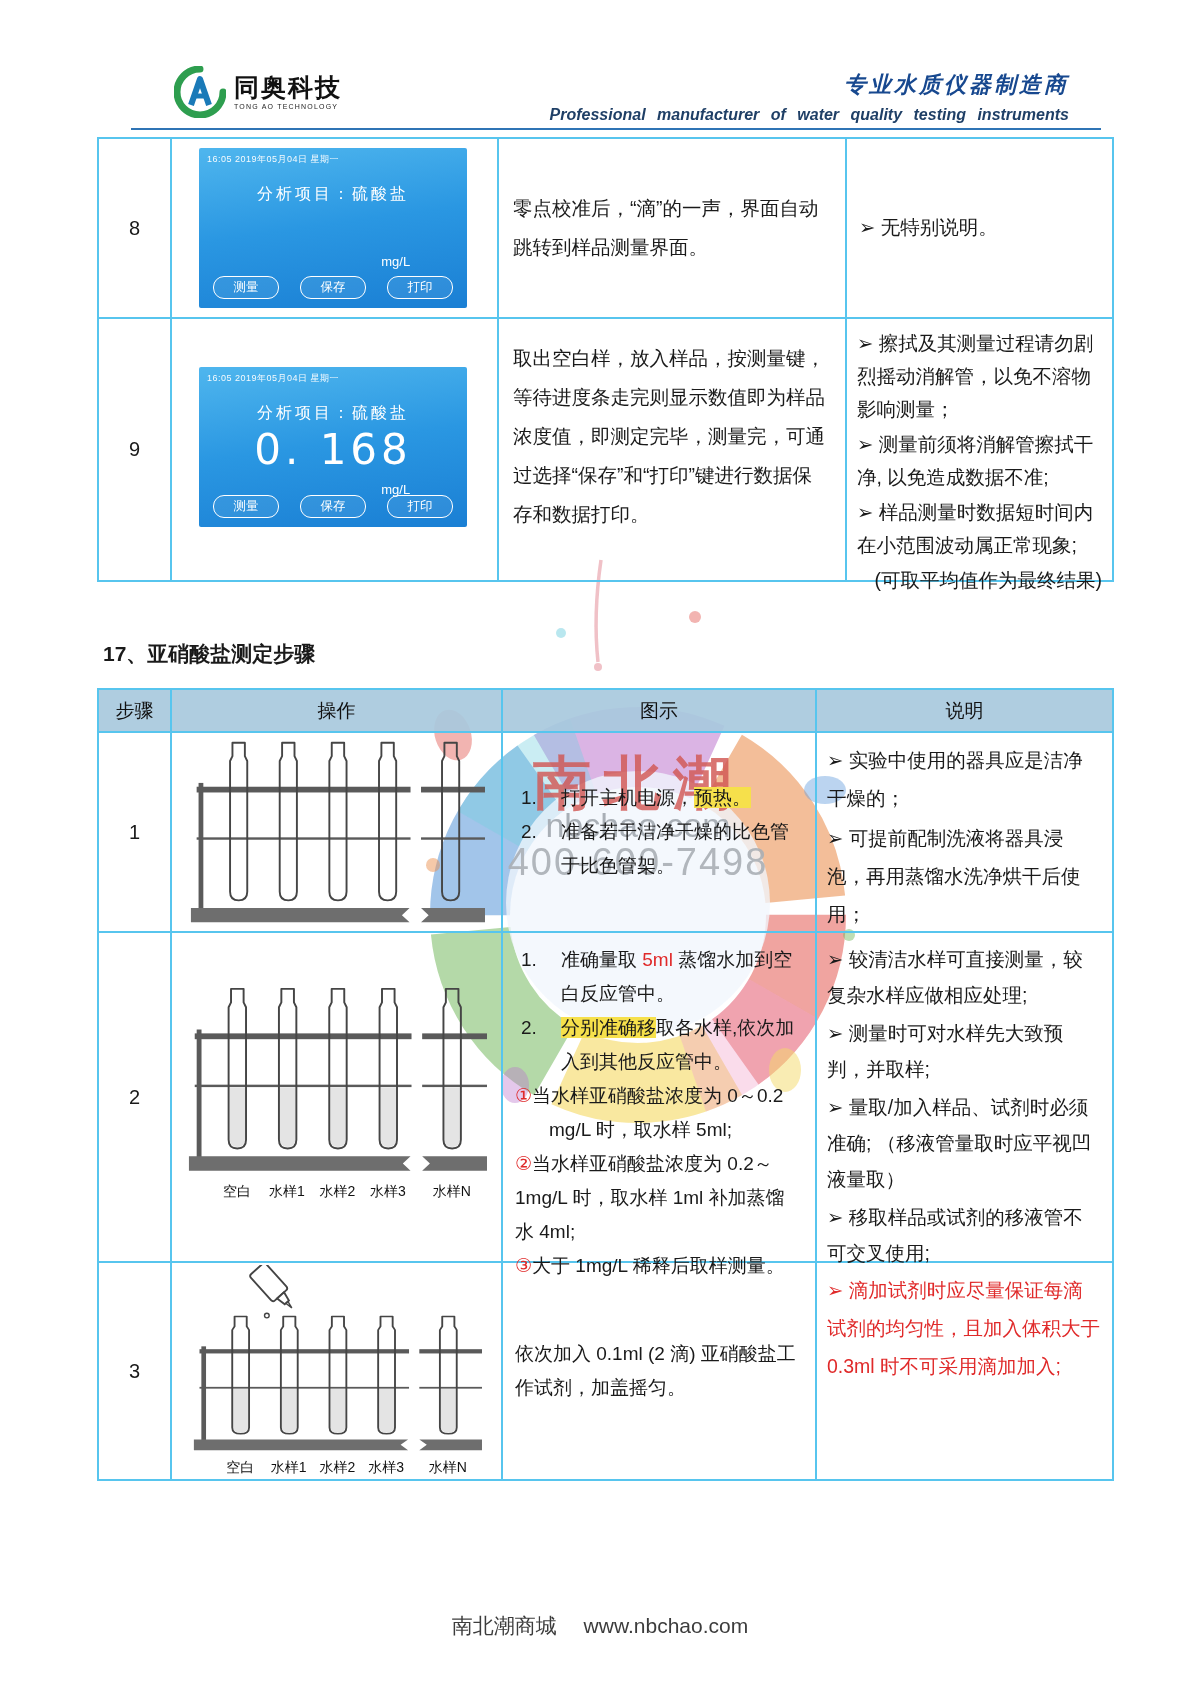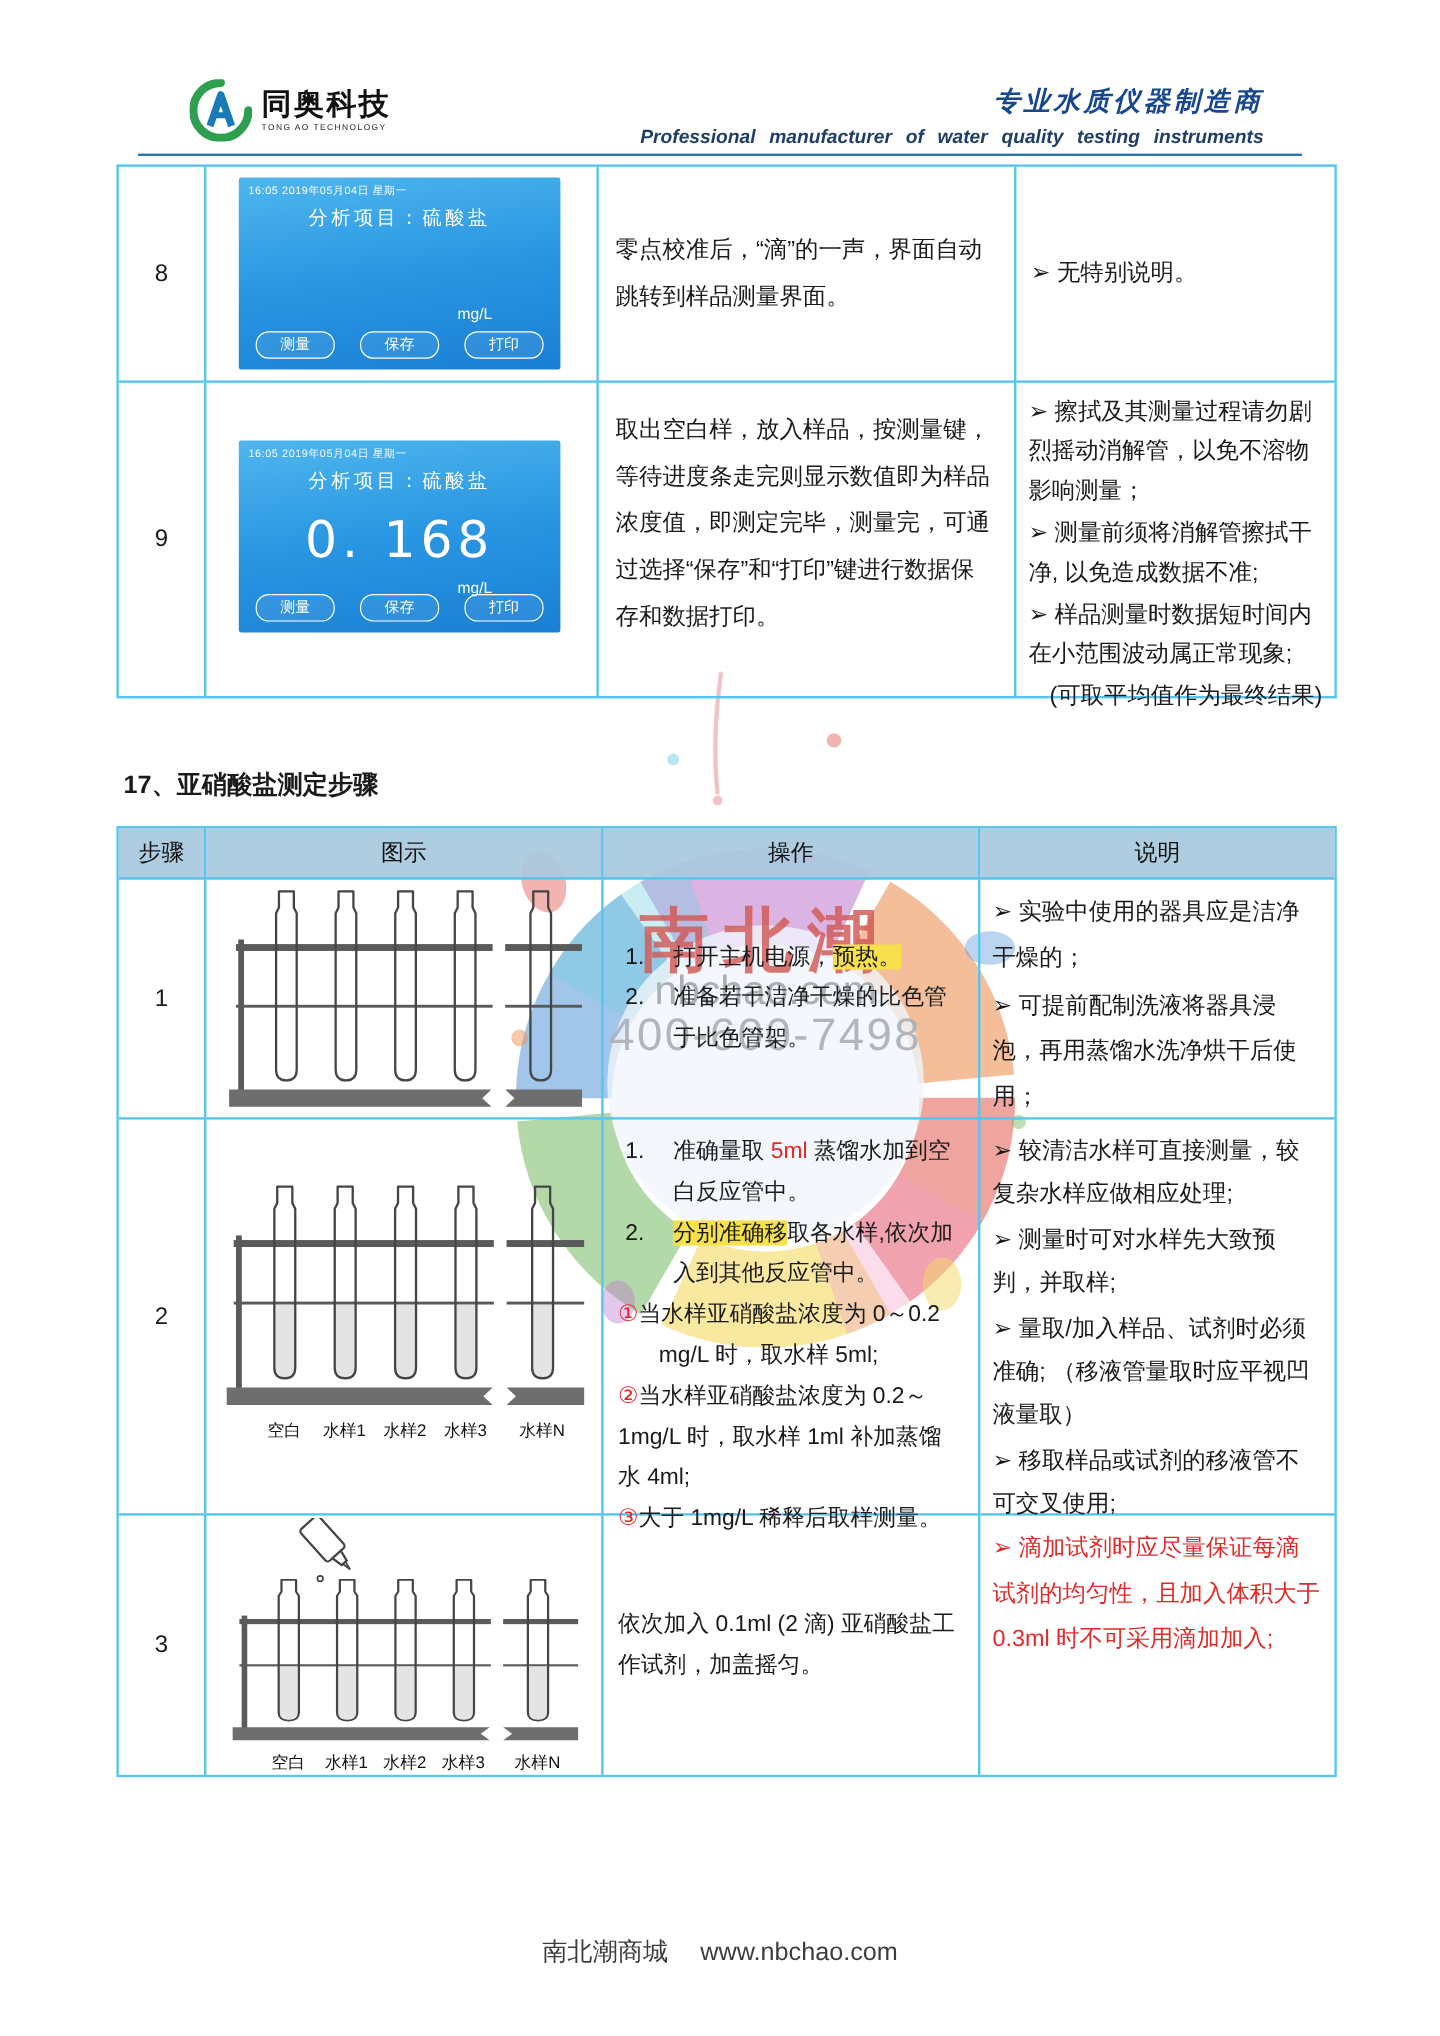--- a/index.html
+++ b/index.html
@@ -1,20 +1,20 @@
 <!DOCTYPE html>
 <html><head>
 <meta charset="utf-8">
 <style>
   html,body{margin:0;padding:0;background:#888;}
   .page{position:relative;width:1200px;height:1697px;background:#ffffff;margin:0 auto;
         font-family:"Liberation Sans","DejaVu Sans",sans-serif;color:#1a1a1a;overflow:hidden;}
 
   
-  .header{position:absolute;left:0;top:0;width:1168px;height:133px;z-index:2;}
+  .header{position:absolute;left:16px;top:0;width:1168px;height:133px;z-index:2;}
   .logo{position:absolute;left:158px;top:66px;display:flex;align-items:center;}
   .logo-mark{width:52px;height:52px;margin-right:8px;}
   .logo-title{font-size:25px;font-weight:bold;letter-spacing:2px;color:#111;line-height:1.1;}
   .logo-sub{font-size:7px;letter-spacing:1.2px;color:#222;margin-top:2px;}
   .slogan{position:absolute;right:115px;top:70px;text-align:right;}
   .slogan-cn{font-family:"DejaVu Serif","Liberation Serif",serif;font-style:italic;font-weight:bold;
              font-size:22px;color:#17488f;letter-spacing:3px;}
   .slogan-en{font-family:"Liberation Sans",sans-serif;font-style:italic;font-weight:bold;
              font-size:16px;color:#1f3f66;word-spacing:7px;margin-top:6px;}
   .header-rule{position:absolute;left:115px;top:128px;width:970px;height:2px;background:#2f74b5;}
@@ -49,21 +49,21 @@
   .op-sub.hang{padding-left:34px;text-indent:-34px;}
   .t2 .op-cell{font-size:19px;line-height:34px;padding:10px 12px;}
 
   
   .screen{position:absolute;width:268px;height:160px;left:27px;
           background:linear-gradient(172deg,#4fb6ee 0%,#2a97e2 48%,#1a7fd4 100%);
           border-radius:2px;color:#fff;}
   .scr8{top:9px;}
   .scr9{top:48px;}
   .scr-status{position:absolute;left:8px;top:5px;font-size:9px;letter-spacing:.5px;opacity:.95;}
-  .scr-title{position:absolute;left:0;right:0;top:24px;text-align:center;font-size:16px;letter-spacing:3px;}
+  .scr-title{position:absolute;left:0;right:0;top:36px;text-align:center;font-size:16px;letter-spacing:3px;}
   .scr-value{position:absolute;left:0;right:0;top:58px;text-align:center;
              font-family:"DejaVu Sans",sans-serif;font-size:42px;letter-spacing:4px;font-weight:400;}
   .scr-unit{position:absolute;font-size:13px;}
   .scr8 .scr-unit{left:68%;top:66%;}
   .scr9 .scr-unit{left:68%;top:72%;}
   .scr-btns{position:absolute;left:0;right:0;bottom:9px;display:flex;justify-content:space-evenly;padding:0 8px;gap:15px;}
   .scr-btn{width:64px;height:21px;border:1.5px solid #fff;border-radius:11px;display:flex;
            align-items:center;justify-content:center;font-size:12.5px;background:rgba(255,255,255,.08);}
 
   
@@ -224,22 +224,22 @@
       <p class="note">➢ 样品测量时数据短时间内在小范围波动属正常现象;</p>
       <p class="note right">(可取平均值作为最终结果)</p>
     </div>
   </div>
 
   <div class="section-title">17、亚硝酸盐测定步骤</div>
 
   <div class="grid t2">
 
     <div class="cell th">步骤</div>
+    <div class="cell th">操作</div>
     <div class="cell th">图示</div>
-    <div class="cell th">操作</div>
     <div class="cell lc th">说明</div>
 
     <div class="cell step-cell">1</div>
     <div class="cell">
       <div class="figwrap fig1">
         <svg width="296" viewBox="0 0 310 200">
           <use href="#scene-empty"></use>
         </svg>
       </div>
     </div>

